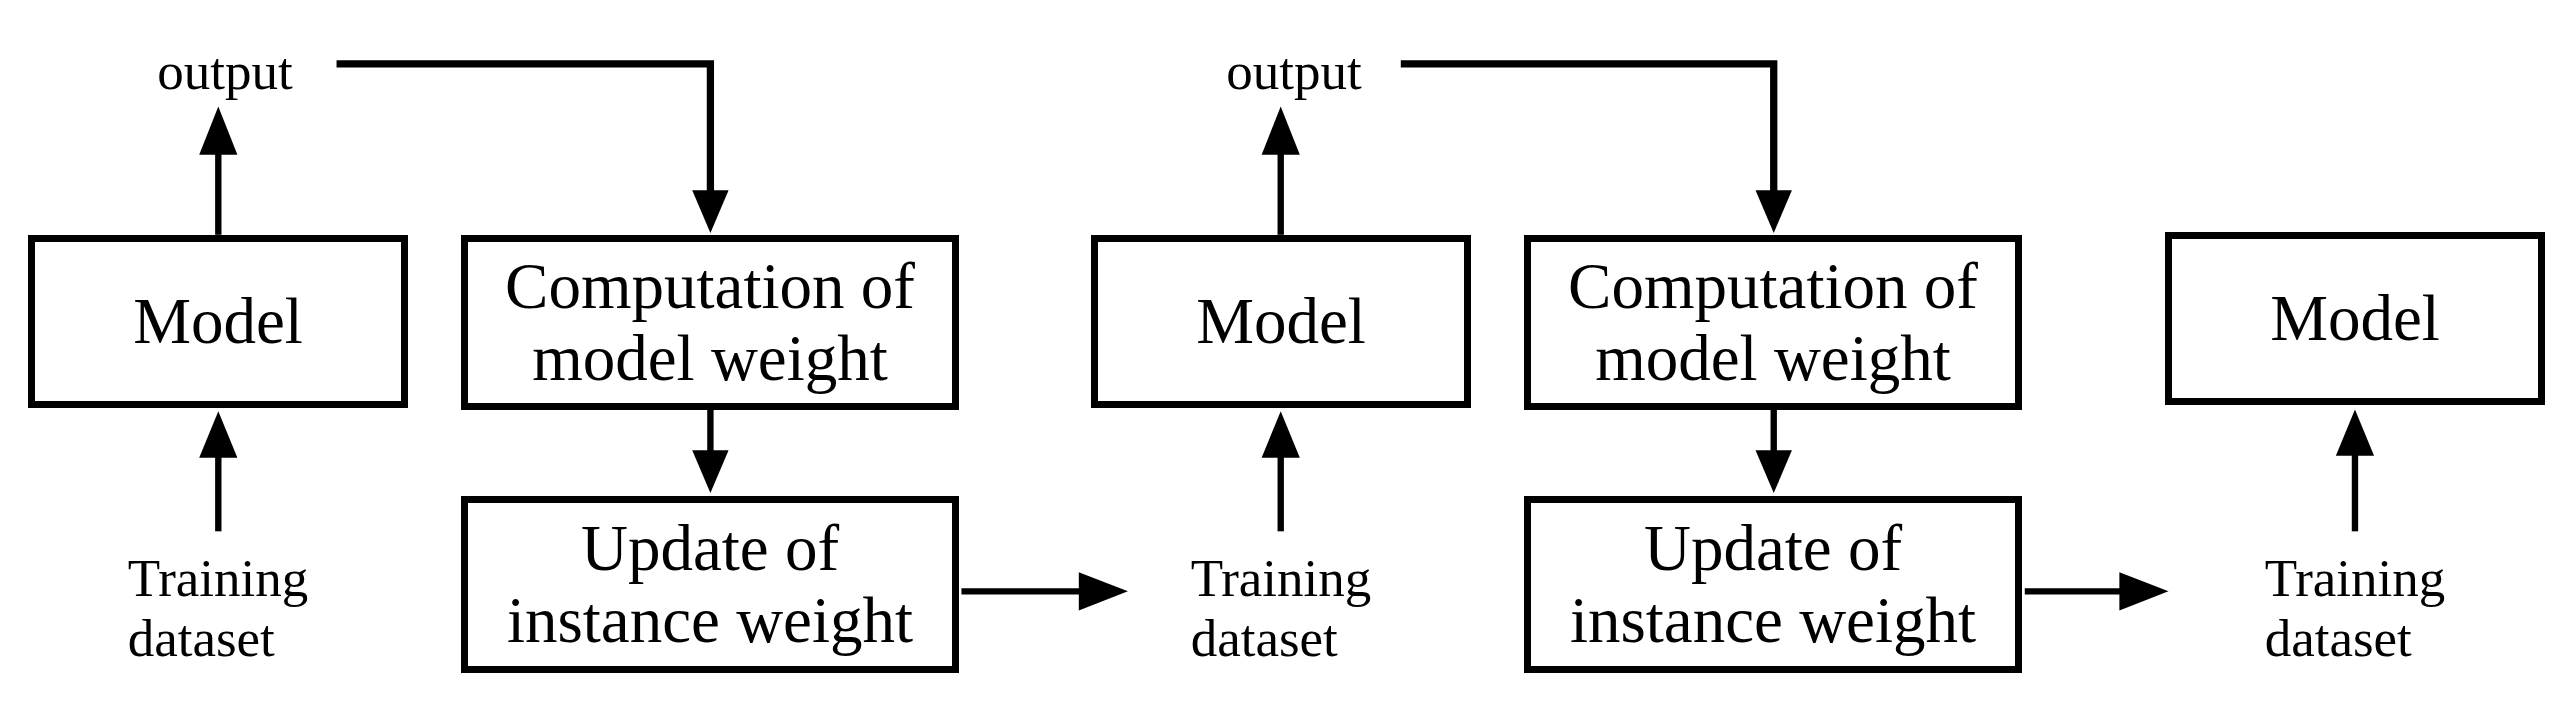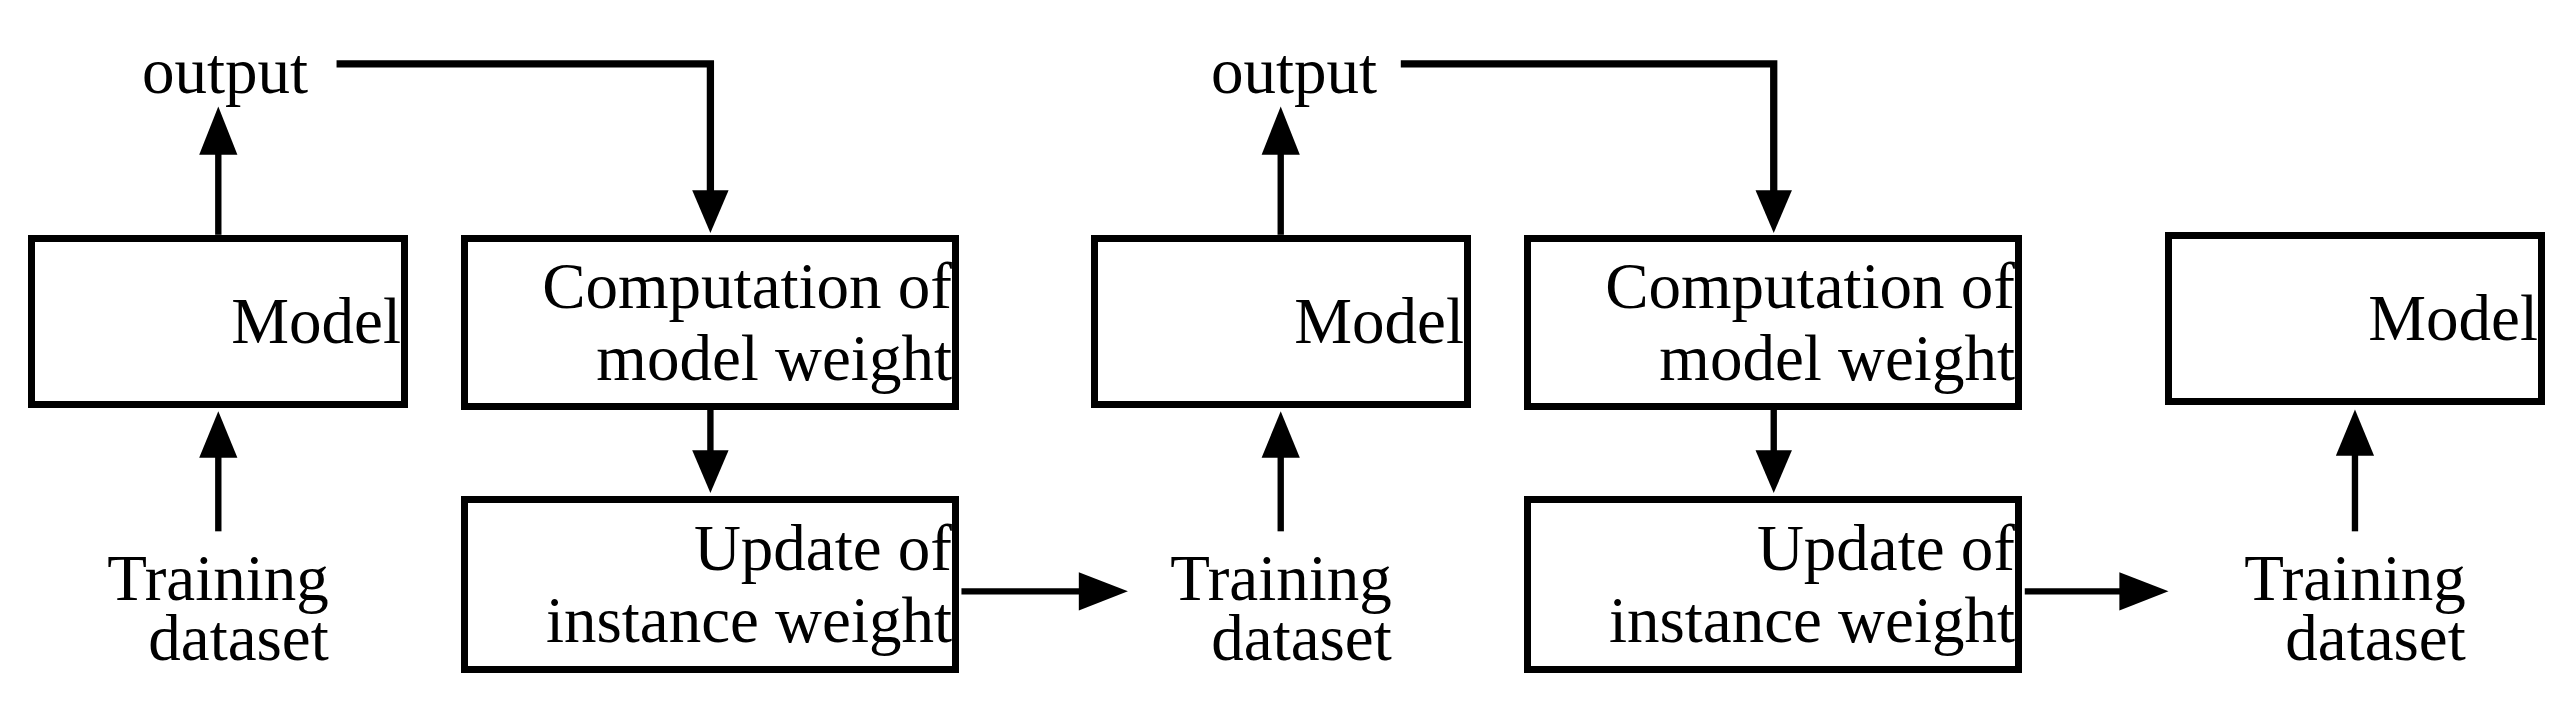--- a/index.html
+++ b/index.html
@@ -33,32 +33,32 @@
   }
   .shaft { stroke-width: 7px; }
   .elbow { stroke-width: 8px; }
   .box {
     position: absolute;
     box-sizing: border-box;
     border: 7.3px solid #000000;
     background: #ffffff;
     display: flex;
     flex-direction: column;
-    align-items: flex-end;
+    align-items: center;
     justify-content: center;
     text-align: center;
     font-size: 65px;
     line-height: 1.1;
     white-space: nowrap;
   }
   .float-label {
     position: absolute;
     transform: translate(-50%, -50%);
-    text-align: right;
-    font-size: 65px;
+    text-align: left;
+    font-size: 53px;
     line-height: 60px;
     white-space: nowrap;
   }
   .float-label span { display: block; }
   .box span { display: block; }
 </style>
 </head>
 <body>
 
 <div id="canvas">

